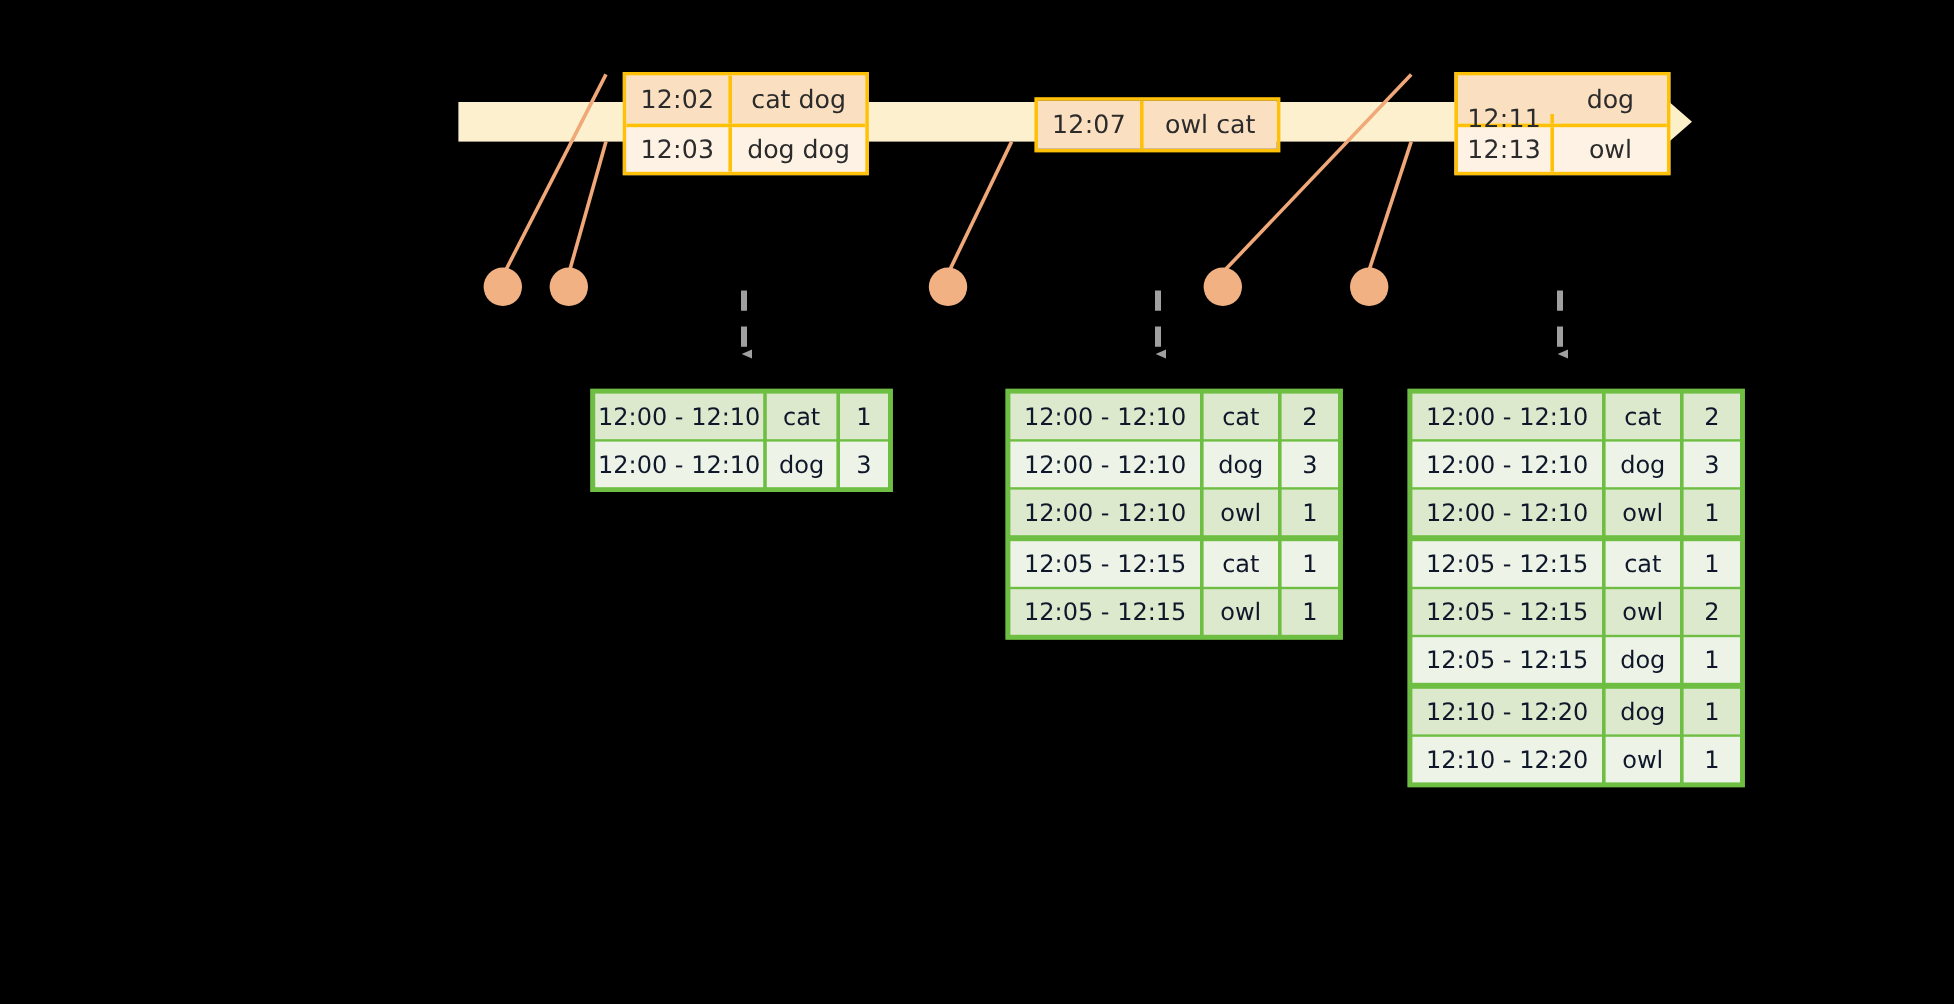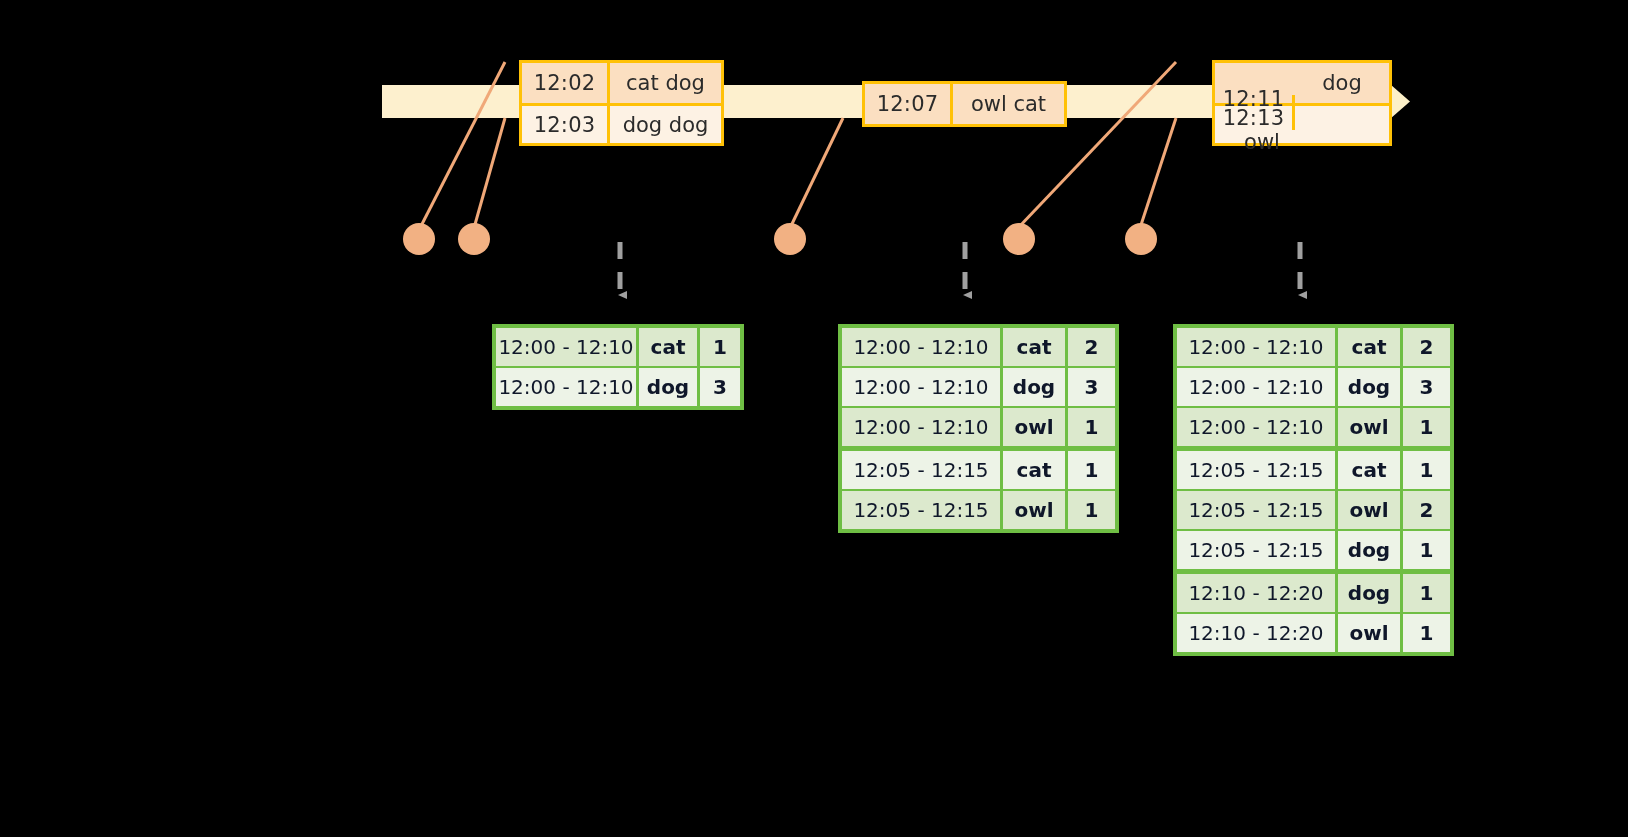--- a/index.html
+++ b/index.html
@@ -77,21 +77,21 @@
   .tbl-row.group-end + .tbl-row { margin-top: 5px; }
   .tbl-cell {
     box-sizing: border-box;
     display: flex;
     align-items: center;
     justify-content: center;
     color: #0f172a;
     font-size: 20px;
     height: 100%;
   }
-  .tbl-cell + .tbl-cell { margin-left: 3px; font-weight: bold; }
+  .tbl-cell + .tbl-cell { margin-left: 3px; }
   .shade-a .tbl-cell { background: #DCE9CD; }
   .shade-b .tbl-cell { background: #EDF3E7; }
 
   .c-window { width: 140px; }
   .c-word   { width: 58px; }
   .c-count  { width: 40px; }
 
   .c-window-wide { width: 158px; }
   .c-word-wide   { width: 62px; }
   .c-count-wide  { width: 47px; }
@@ -152,21 +152,21 @@
       <div class="ev-time" style="width:88px;">12:07</div>
       <div class="ev-text" style="width:111px;">owl cat</div>
     </div>
   </div>
 
   <div class="event-box" style="left:1212px; top:60px; width:180px;">
     <div class="event-row shade-dark" style="height:40px;">
       <div class="ev-time" style="width:80px;margin-top:32px;">12:11</div>
       <div class="ev-text" style="width:94px;">dog</div>
     </div>
-    <div class="event-row shade-light" style="height:40px;flex-direction:column;">
+    <div class="event-row shade-light" style="height:40px;">
       <div class="ev-time" style="width:80px;">12:13</div>
       <div class="ev-text" style="width:94px;">owl</div>
     </div>
   </div>
 
   <div class="result-table" style="left:492px; top:324px;">
     <div class="tbl-row shade-a">
       <div class="tbl-cell c-window">12:00 - 12:10</div>
       <div class="tbl-cell c-word">cat</div>
       <div class="tbl-cell c-count">1</div>

